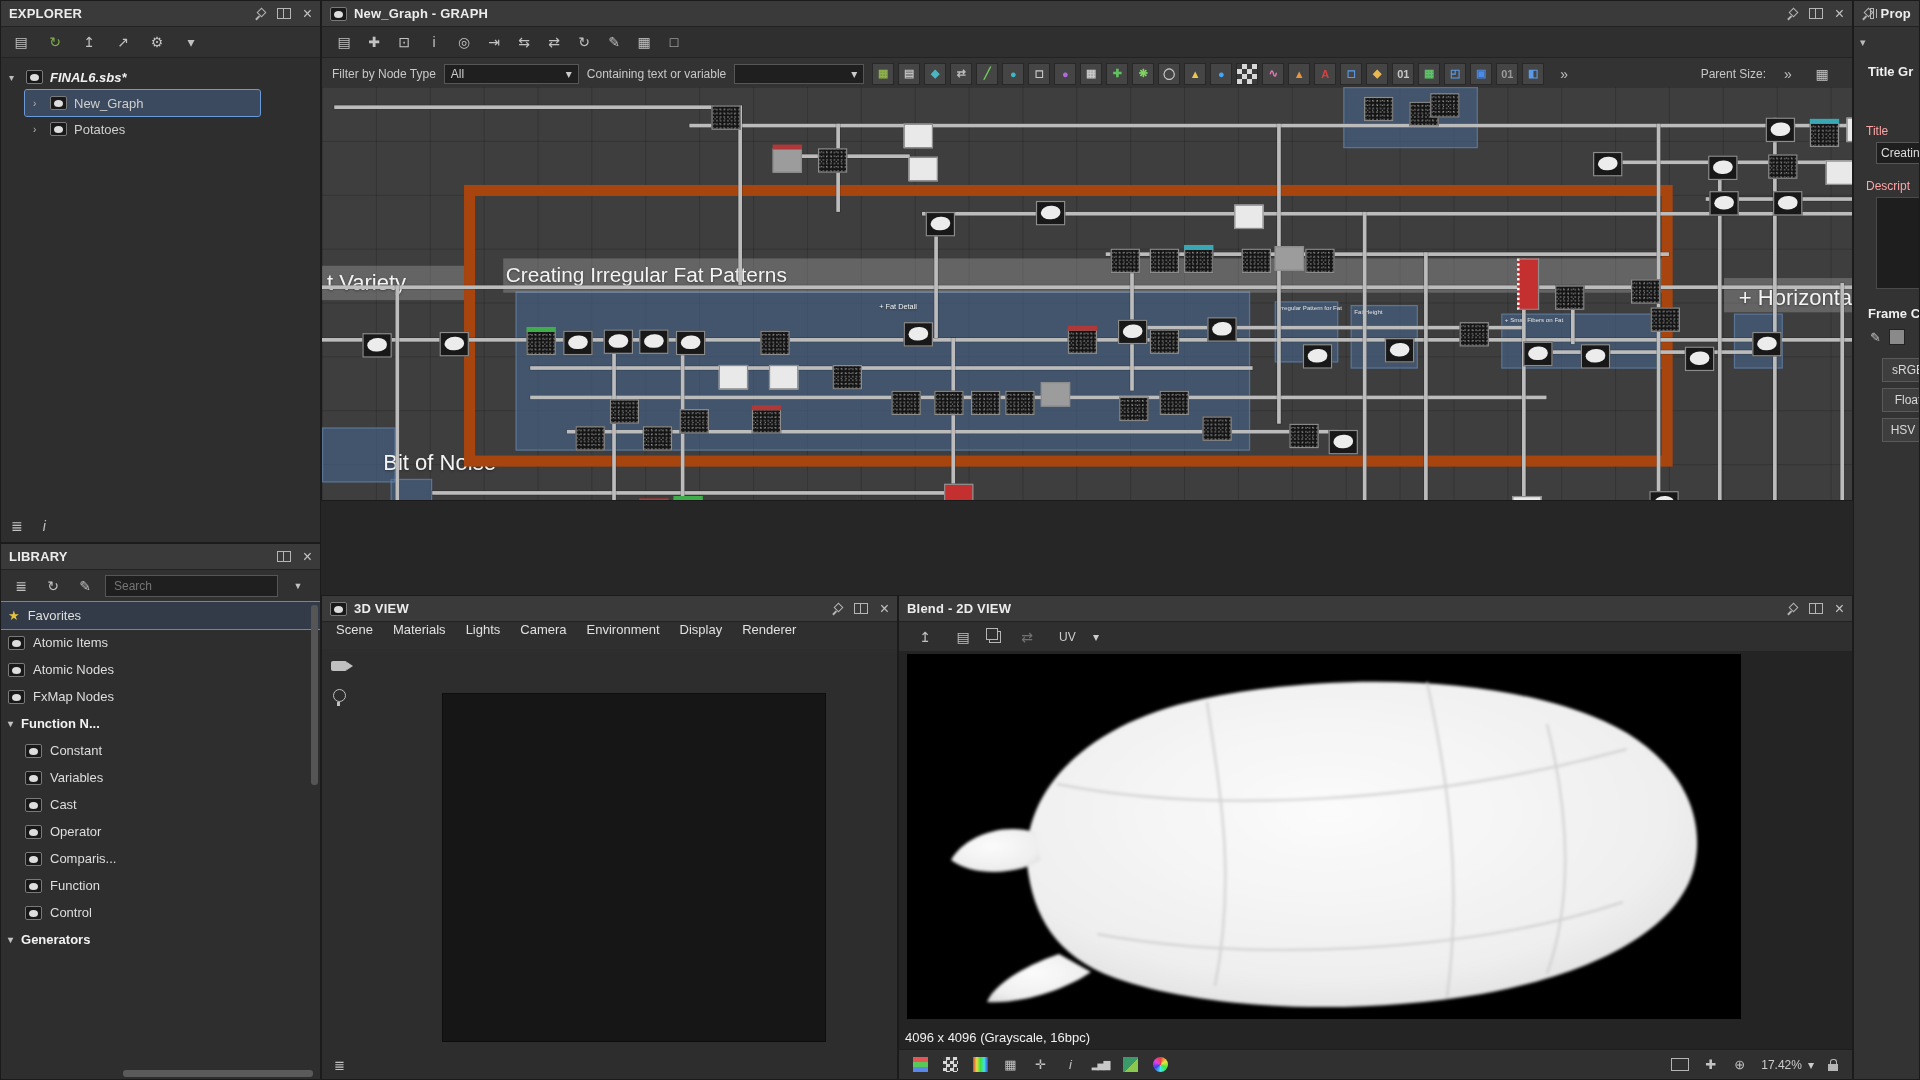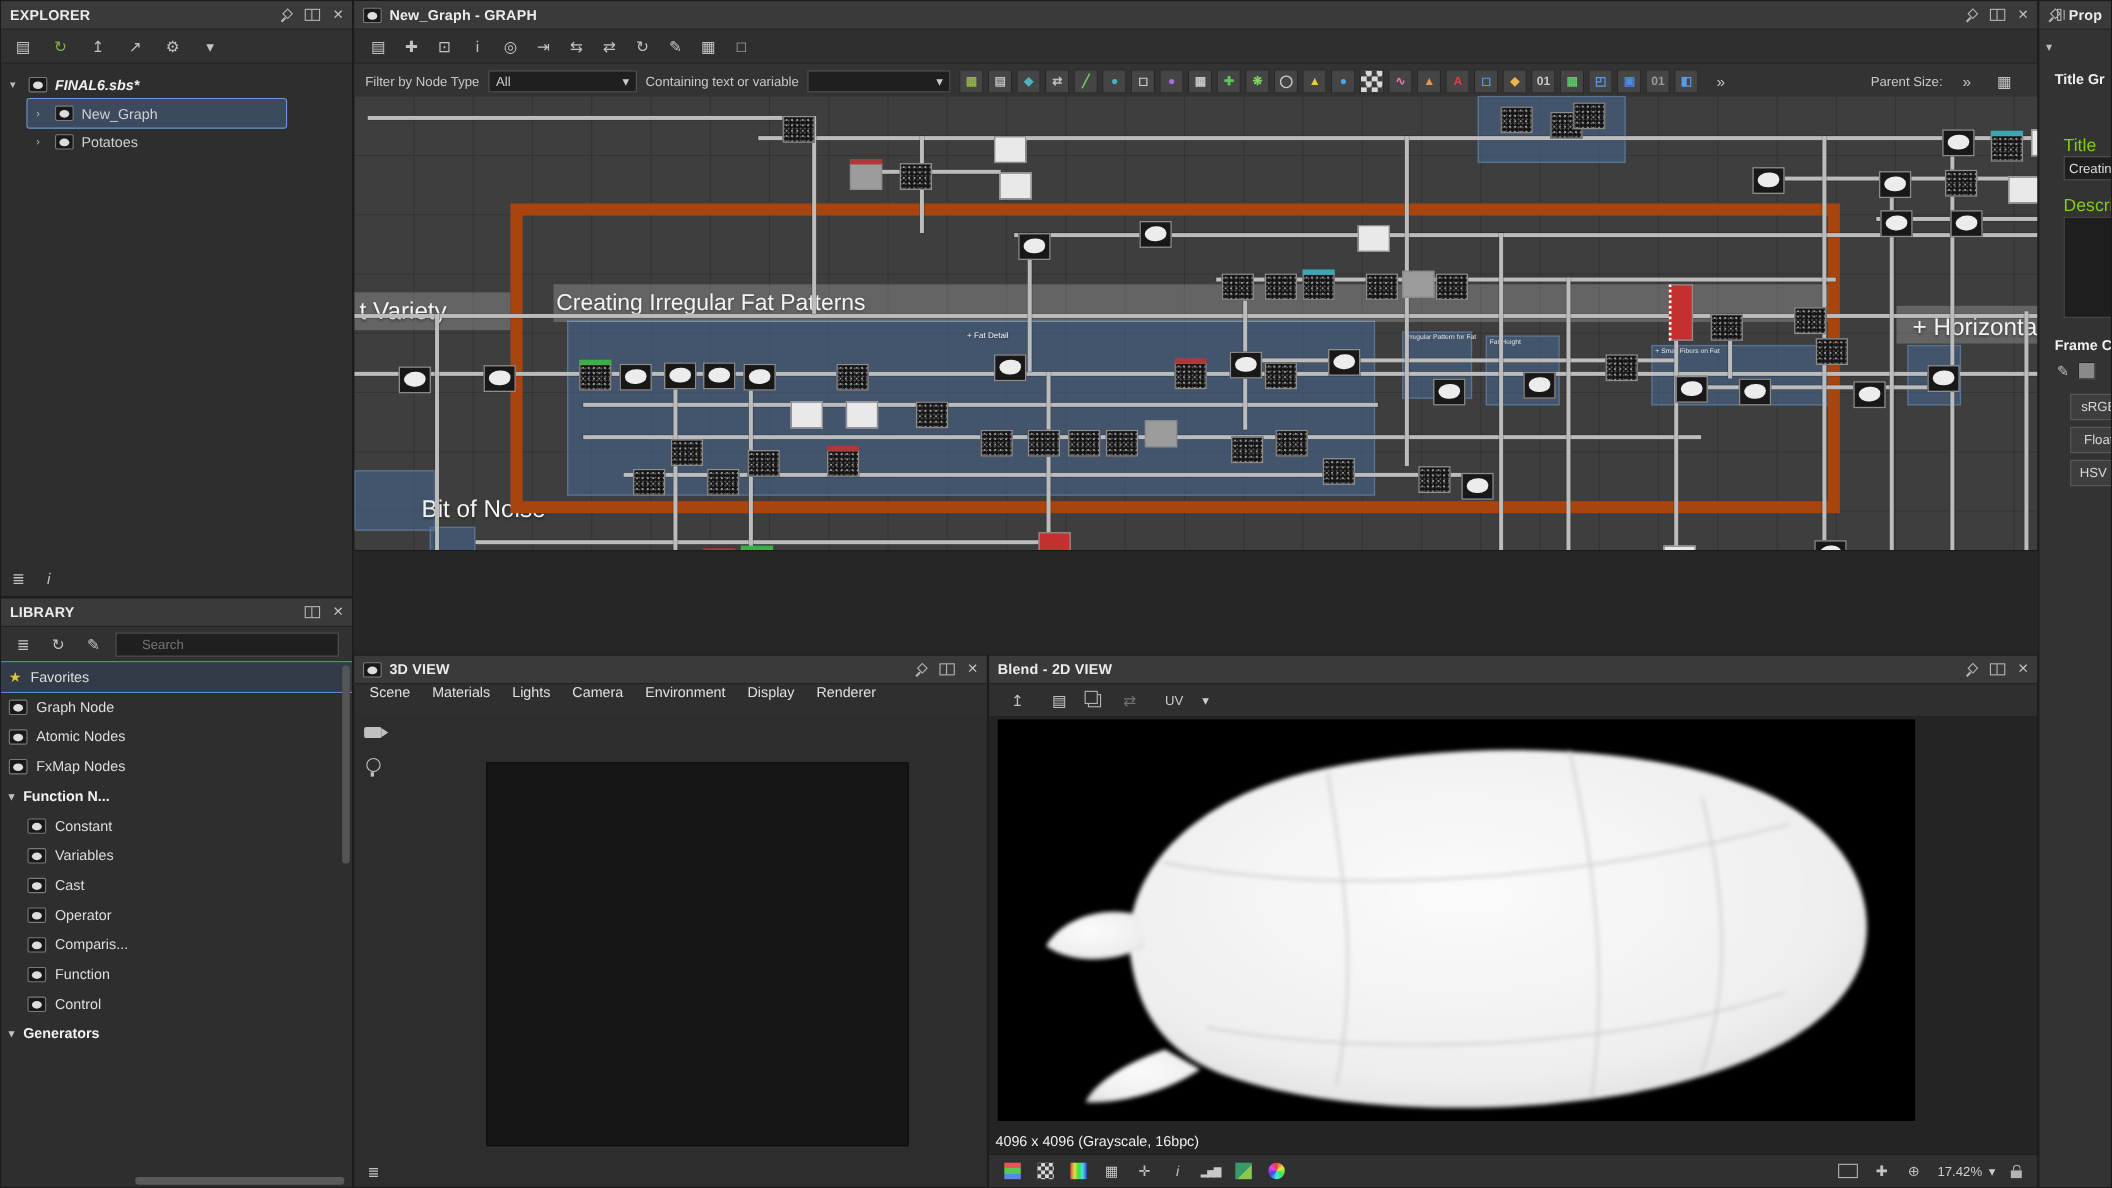--- a/index.html
+++ b/index.html
@@ -25,21 +25,21 @@
   .tree{padding-top:6px}
   .trow{height:26px;display:flex;align-items:center;gap:7px;padding:0 8px;white-space:nowrap}
   .trow .chev{font-size:10px;color:#bbb;width:10px;flex:none}
   .trow.child{margin-left:24px}
   .trow.selected{outline:1px solid #6a9ad8;background:#3b4a5e;border-radius:2px;margin-right:60px}
   .rootlbl{font-weight:bold;font-style:italic;color:#f0f0f0}
   .efoot{position:absolute;bottom:8px;left:10px;display:flex;gap:20px;font-size:14px}
   
   #library{left:0;top:543px;width:321px;height:537px}
   .ltoolbar{height:31px;display:flex;align-items:center;gap:8px;padding:0 8px;background:#313131;border-bottom:1px solid #242424}
-  .searchbox{flex:1;height:20px;background:#1f1f1f;border:1px solid #565656;color:#fde047;font-size:12px;padding:0 23px;font-family:"Liberation Sans",sans-serif}
+  .searchbox{flex:1;height:20px;background:#1f1f1f;border:1px solid #565656;color:#fde047;font-size:12px;padding:0 8px;font-family:"Liberation Sans",sans-serif}
   .lrow{height:27px;display:flex;align-items:center;gap:8px;padding:0 7px;font-size:13px;color:#dedede}
   .lrow.bold{font-weight:bold;color:#f2f2f2}
   .lrow.indent{padding-left:24px}
   .lrow.selected{outline:1px solid #5a8ac8;background:#323b47}
   .star{color:#e8c33a;font-size:13px}
   .vscroll{position:absolute;right:2px;top:61px;width:7px;height:180px;background:#555;border-radius:3px}
   .hscroll{position:absolute;bottom:2px;left:122px;width:190px;height:7px;background:#5a5a5a;border-radius:3px}
   
   #graph{left:321px;top:0;width:1532px;height:501px;background:#2c2c2c}
   .gtoolbar{height:30px;display:flex;align-items:center;gap:6px;padding:0 10px;background:#2f2f2f;border-bottom:1px solid #232323}
@@ -101,21 +101,21 @@
   .ic-monitor{width:16px;height:11px;border:1.5px solid #b5b5b5}
   .ic-lock{width:10px;height:7px;background:#b5b5b5;position:relative;margin-top:5px}
   .ic-lock::before{content:"";position:absolute;top:-5px;left:1.5px;width:5px;height:4px;border:1.5px solid #b5b5b5;border-bottom:none;border-radius:3px 3px 0 0}
   .zoom{margin-left:0;display:flex;gap:6px;align-items:center;font-size:12px;color:#ccc}
   .rgroup{margin-left:auto;display:flex;gap:14px;align-items:center}
   
   #props{left:1853px;top:0;width:67px;height:1080px;background:#333}
   .pbody{position:absolute;left:0;top:25px;right:0;bottom:0}
   .pchev{position:absolute;left:6px;top:10px;font-size:11px;color:#bbb}
   .pgroup{position:absolute;left:14px;font-weight:bold;font-size:13px;color:#f0f0f0;white-space:nowrap}
-  .plabel{position:absolute;left:22px;font-size:16px;color:#84cc16;white-space:nowrap}
+  .plabel{position:absolute;left:12px;font-size:12px;color:#fca5a5;white-space:nowrap}
   .pinput{position:absolute;left:22px;width:60px;height:22px;background:#1e1e1e;border:1px solid #565656;font-size:12px;color:#ddd;display:flex;align-items:center;padding:0 4px;overflow:hidden;white-space:nowrap;box-sizing:border-box}
   .parea{position:absolute;left:22px;width:60px;height:92px;background:#1e1e1e;border:1px solid #4a4a4a;box-sizing:border-box}
   .picons{position:absolute;left:16px;display:flex;gap:8px;align-items:center}
   .swatch{width:14px;height:14px;background:#8a8a8a;border:1px solid #222}
   .pbtn{position:absolute;left:28px;width:52px;height:24px;background:#3e3e3e;border:1px solid #5a5a5a;color:#d8d8d8;font-size:12px;display:flex;align-items:center;justify-content:center;gap:4px;box-sizing:border-box}
 </style>
 </head>
 <body>
 
 <div id="root">
@@ -178,21 +178,21 @@
       <span class="tbi" style="font-size:9px">▼</span>
       <span class="tbi">»</span>
     </div>
     <div id="library-list">
         <div class="lrow selected">
           <span class="star">★</span>
           <span>Favorites</span>
         </div>
         <div class="lrow">
           <span class="mini-node"></span>
-          <span>Graph Node</span>
+          <span>Atomic Items</span>
         </div>
         <div class="lrow">
           <span class="mini-node"></span>
           <span>Atomic Nodes</span>
         </div>
         <div class="lrow">
           <span class="mini-node"></span>
           <span>FxMap Nodes</span>
         </div>
         <div class="lrow bold">

